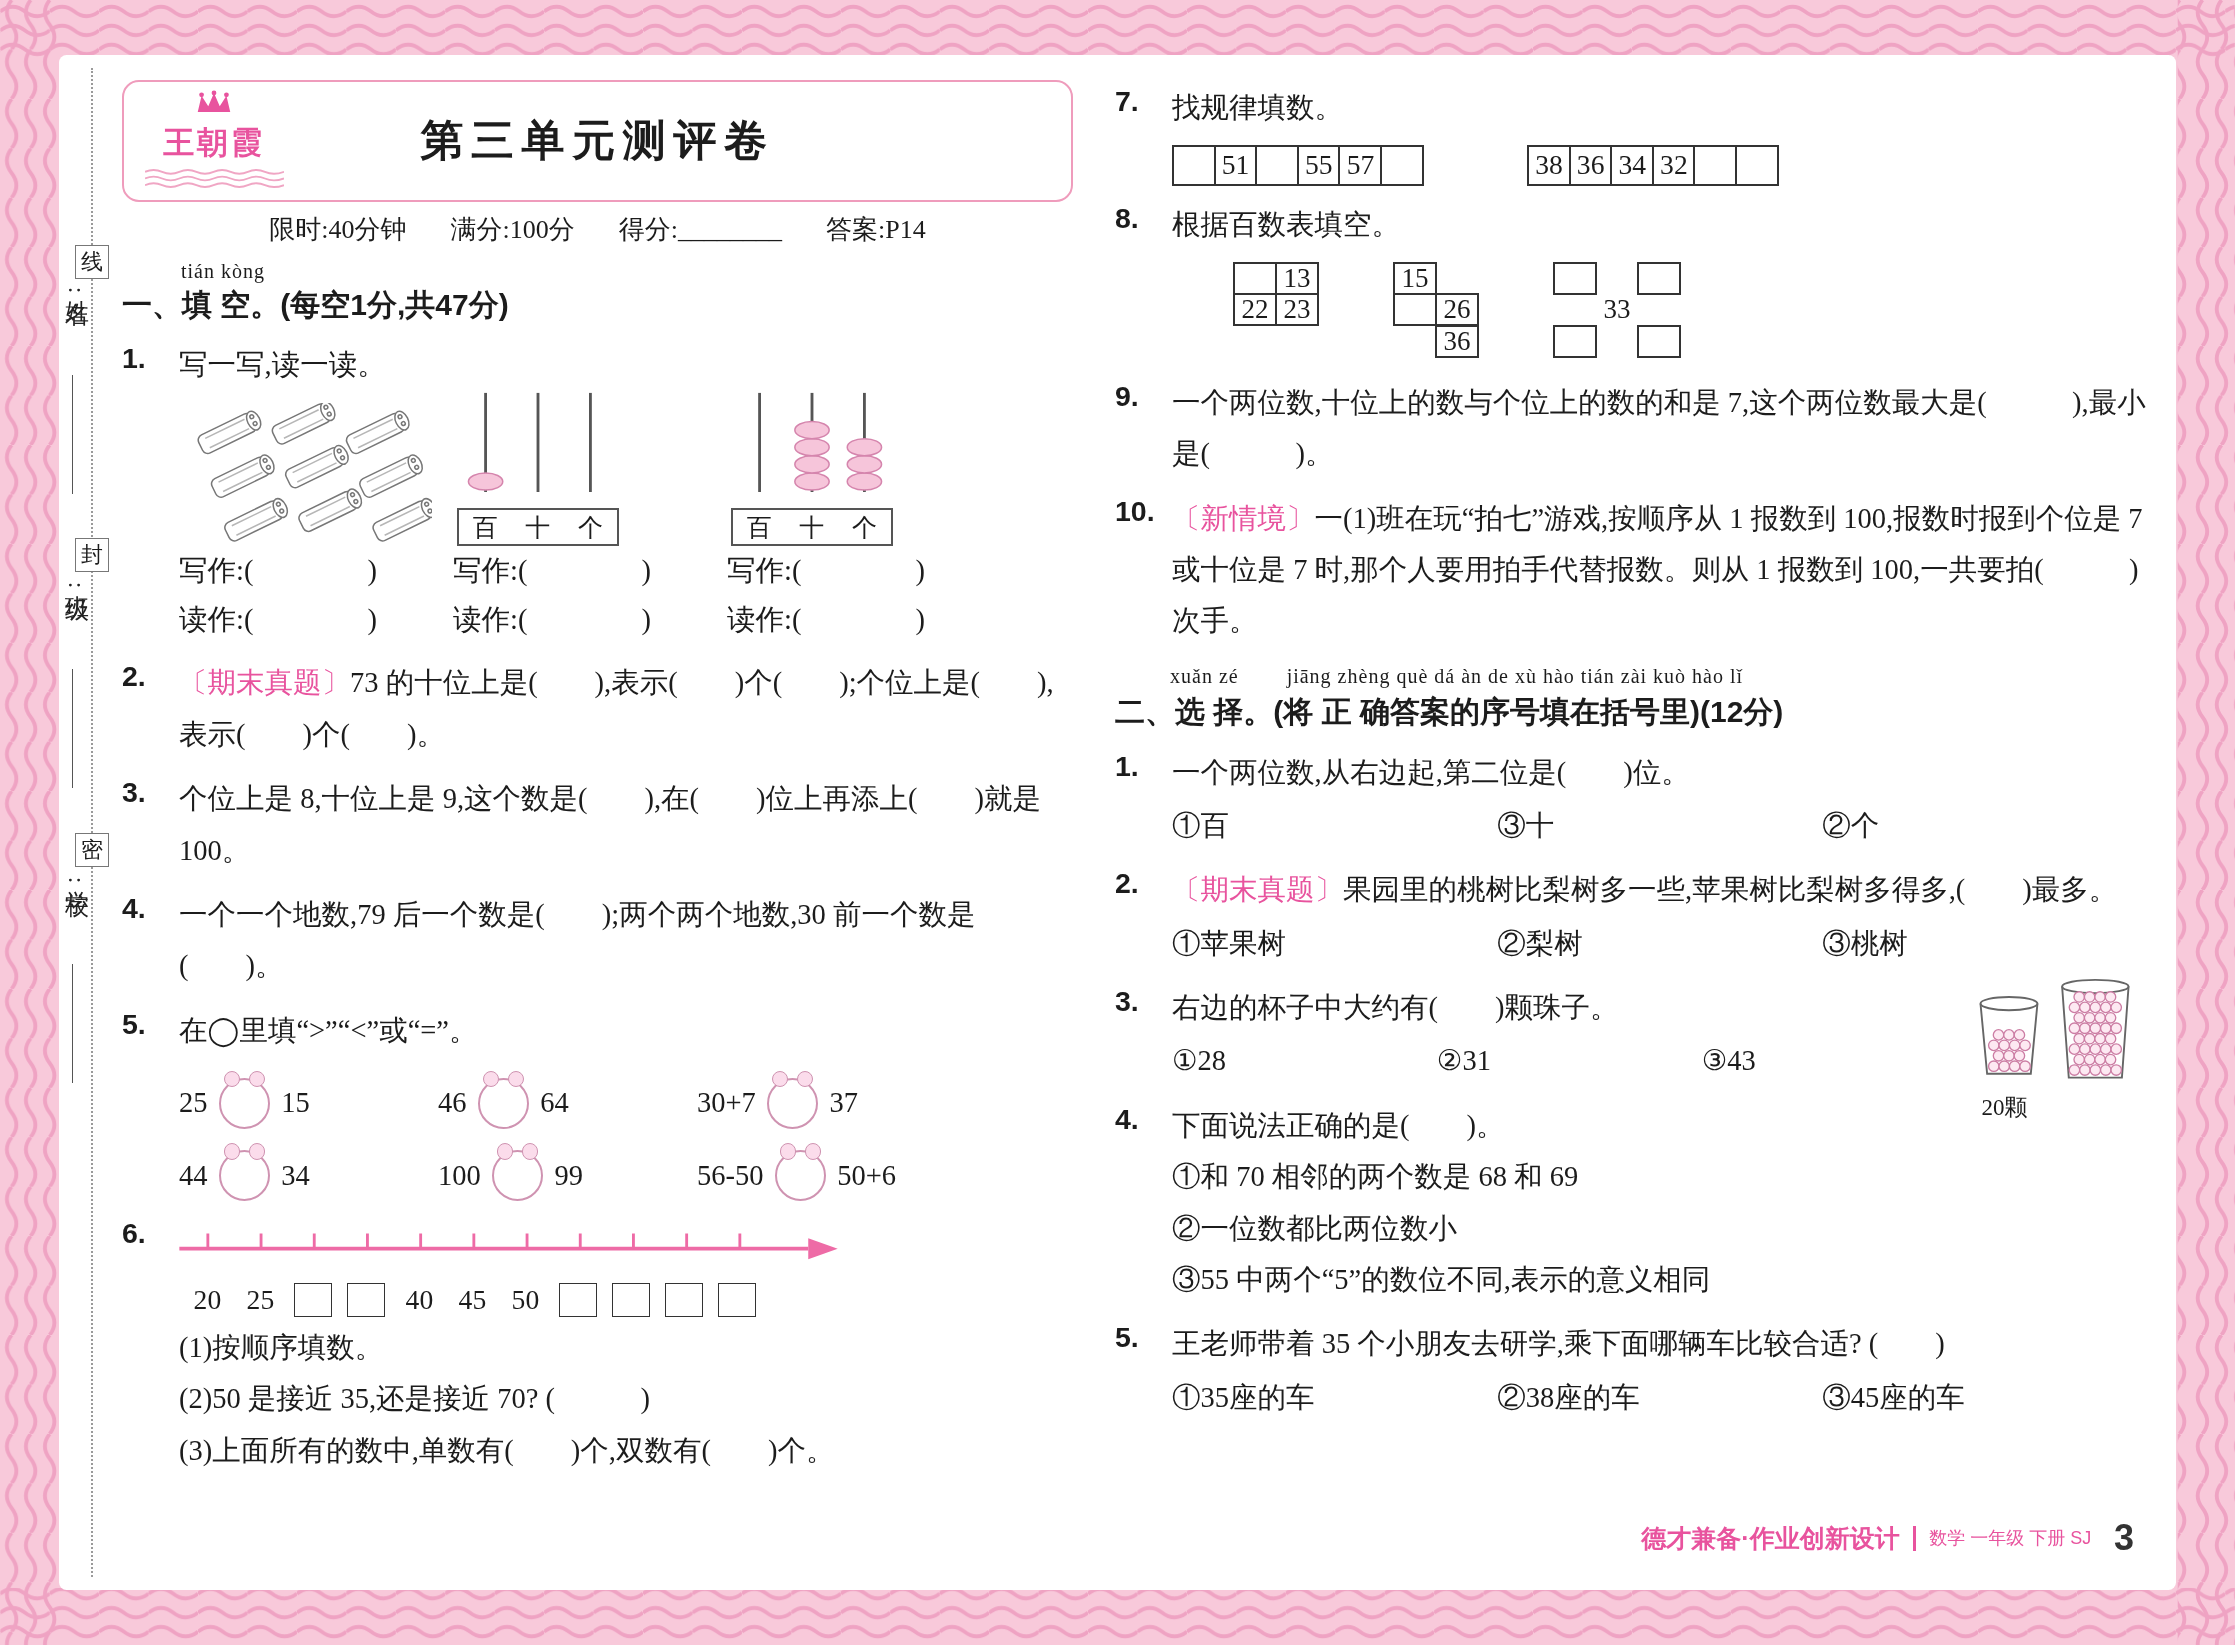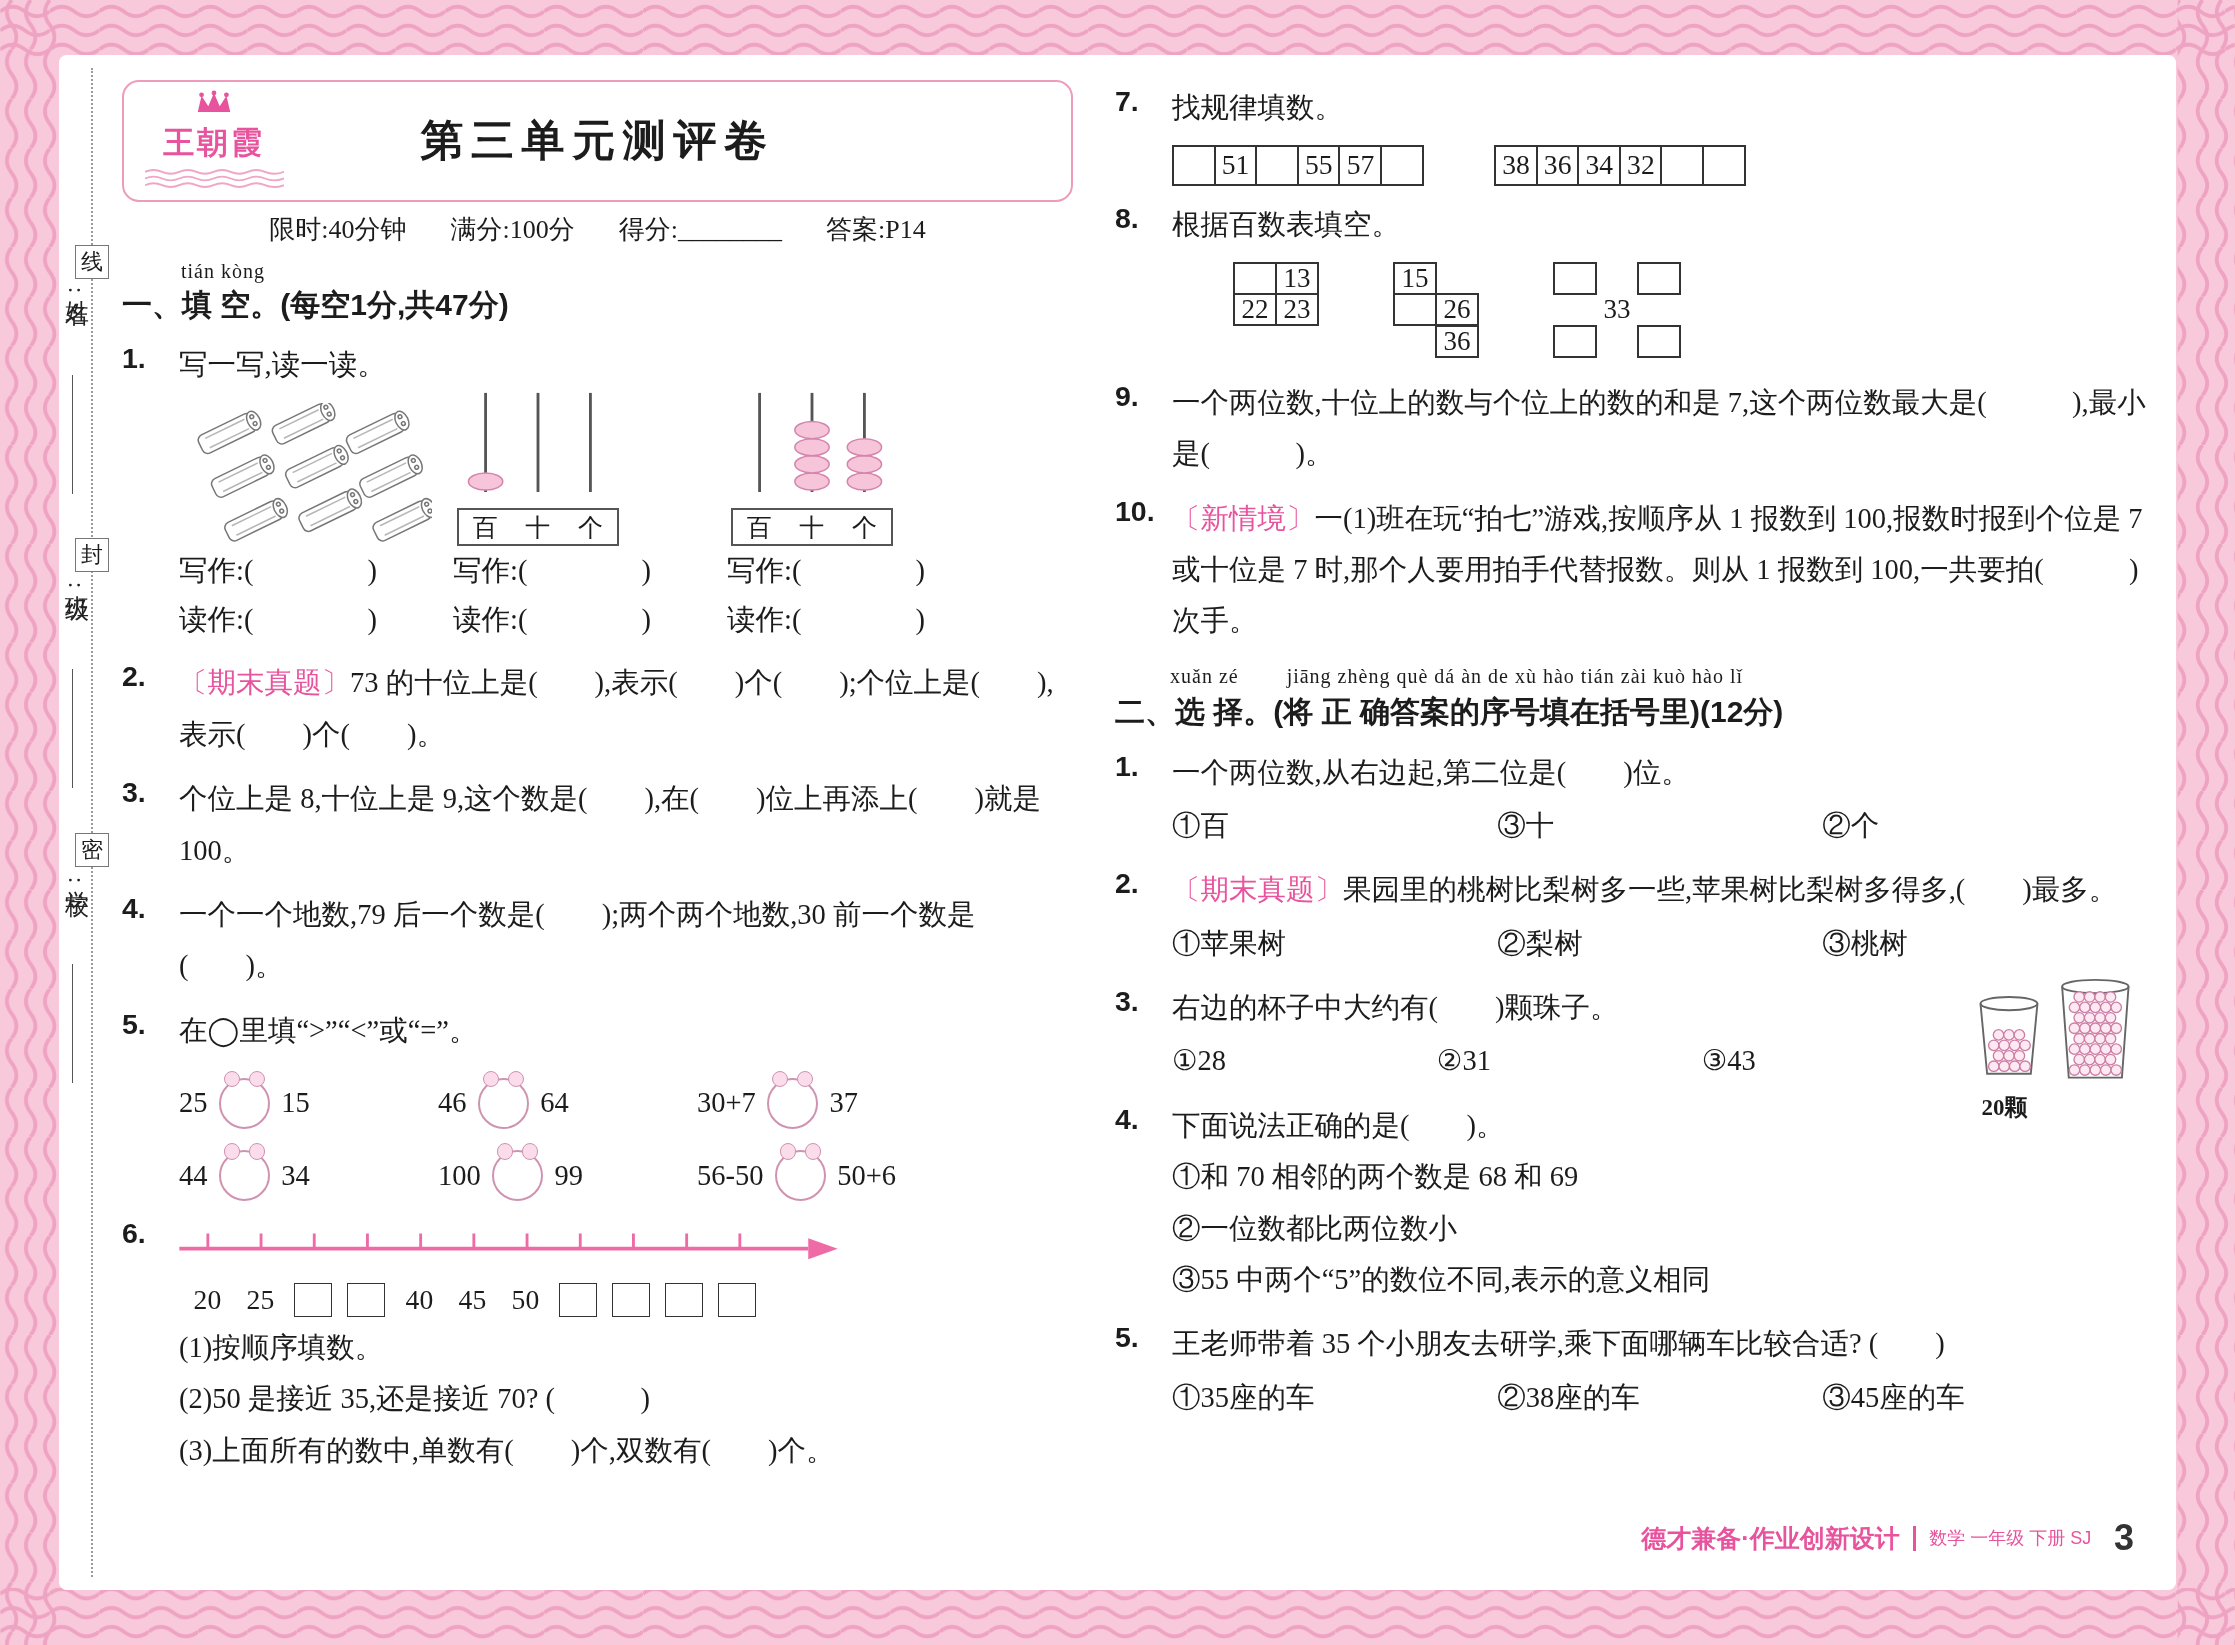--- a/index.html
+++ b/index.html
@@ -58,37 +58,37 @@
     margin:0 11.4px; background:#fff; flex:none; }
   .oc::before, .oc::after { content:""; position:absolute; top:-8.6px; width:14.3px; height:14.3px;
     border:1.9px solid #cf93b1; border-radius:50%; background:#fbdceb; }
   .oc::before { left:2.9px; } .oc::after { right:2.9px; }
   
   .nlwrap { margin-top:9.5px; }
   .nlRow { display:flex; padding-left:1.9px; }
   .slot { width:53px; height:44px; display:flex; align-items:center; justify-content:center; font-size:27.6px; }
   .nbox { width:38px; height:34px; border:1.9px solid #333; background:#fff; }
   
-  .strips { display:flex; gap:70px; margin-top:11.4px; }
+  .strips { display:flex; gap:103px; margin-top:11.4px; }
   .strip { display:flex; }
   .tcell { width:44px; height:41px; border:2.4px solid #333; margin-left:-2.4px;
     display:flex; align-items:center; justify-content:center; font-size:27.6px; background:#fff; }
   .tcell:first-child { margin-left:0; }
   
   .frags { display:flex; gap:72px; margin:11.4px 0 3.8px 61px; }
   .frag { position:relative; }
   .hc { position:absolute; width:44px; height:33px; border:2.4px solid #333; background:#fff;
     display:flex; align-items:center; justify-content:center; font-size:27px; }
   .hc.nob { border:none; background:transparent; }
   
   .opts { display:flex; margin-top:1.9px; }
   .opts span { flex:1; }
   .optline { line-height:1.8; }
   .qrel { position:relative; }
-  .cups { position:absolute; right:0; top:-5.7px; width:181px; text-align:left;font-weight:bold; }
+  .cups { position:absolute; right:0; top:-5.7px; width:181px; text-align:left; }
   .cupLabel { font-size:23px; margin:-3.8px 0 0 15px; }
   .optsNarrow { margin-right:181px; }
   
   .footer { position:absolute; right:42px; bottom:31px; display:flex; align-items:center; gap:13.3px; }
   .fbrand { color:#e8539e; font-weight:700; font-size:25px; font-family:"Liberation Sans",sans-serif; }
   .fdiv { width:2.9px; height:25px; background:#e8539e; }
   .finfo { color:#e8539e; font-size:18px; font-family:"Liberation Sans",sans-serif; }
   .fpage { color:#333; font-weight:700; font-size:36px; font-family:"Liberation Sans",sans-serif; margin-left:9.5px; }
 </style>
 </head>

